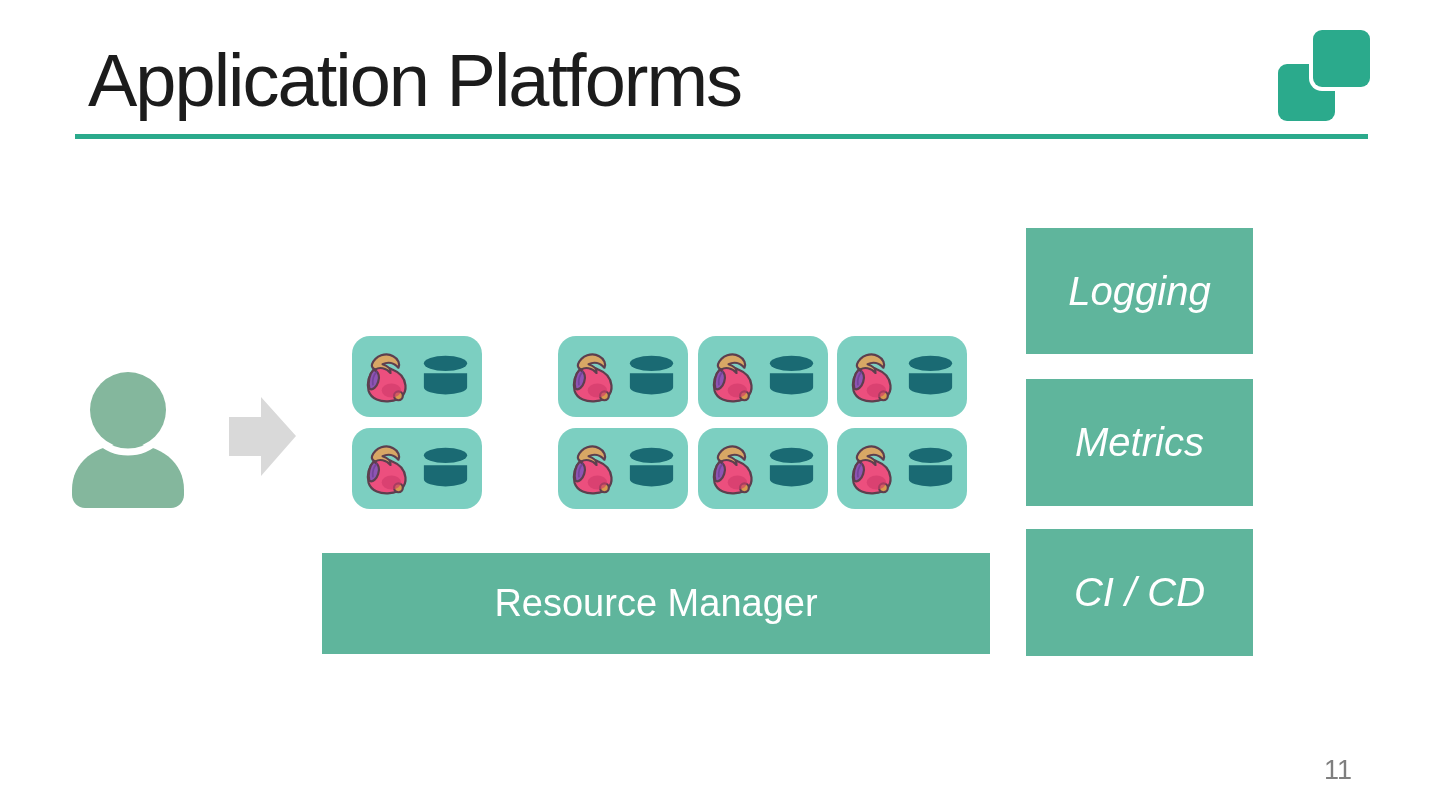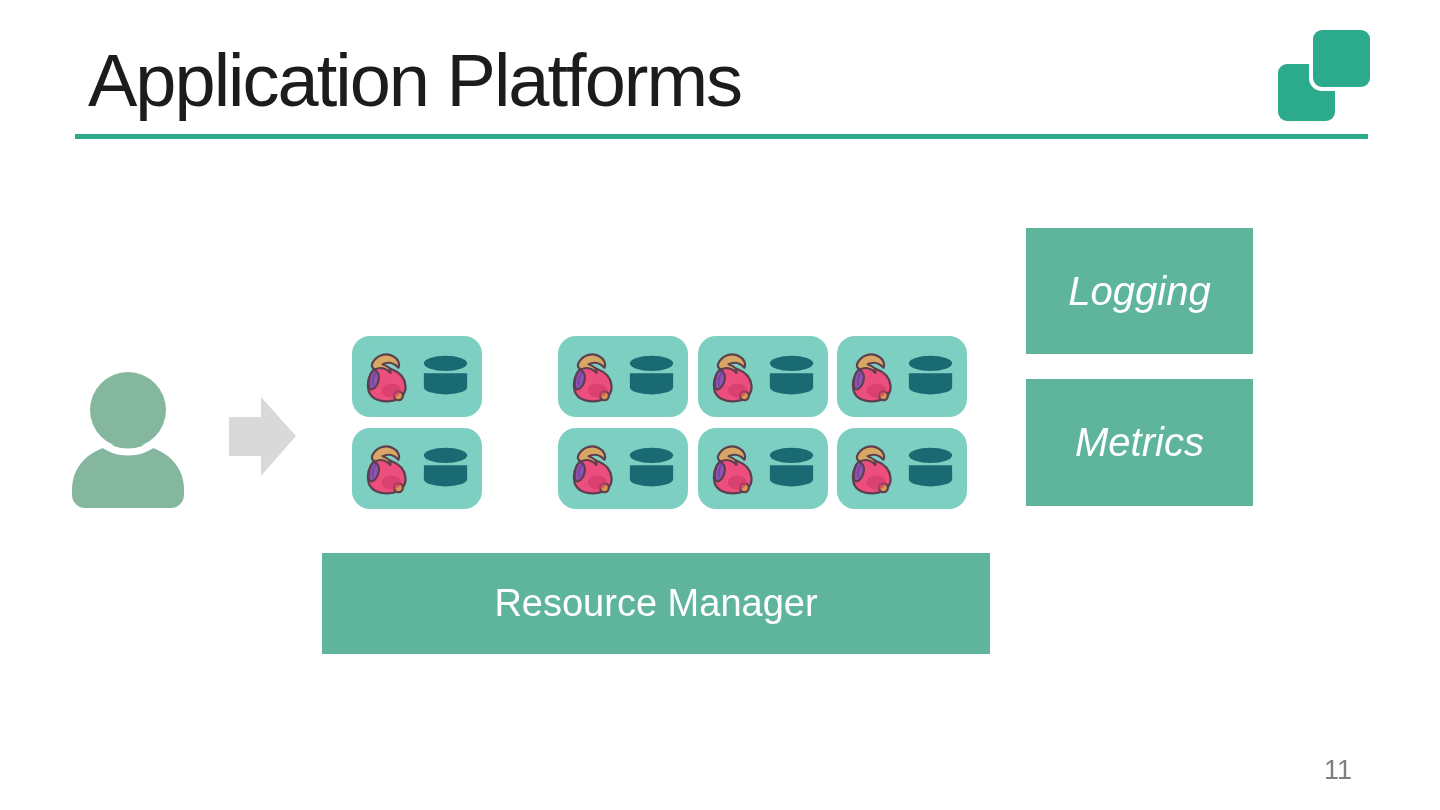--- a/index.html
+++ b/index.html
@@ -158,16 +158,19 @@
   <div class="rm">
     <span>Resource Manager</span>
   </div>
 
   <div class="panel panel-metrics">
     <span>Metrics</span>
   </div>
   <div class="panel panel-logging">
     <span>Logging</span>
   </div>
+  <div class="panel panel-cicd">
+    <span>CI / CD</span>
+  </div>
 
   <div class="pagenum">11</div>
 
 </div>
 
 </body></html>

